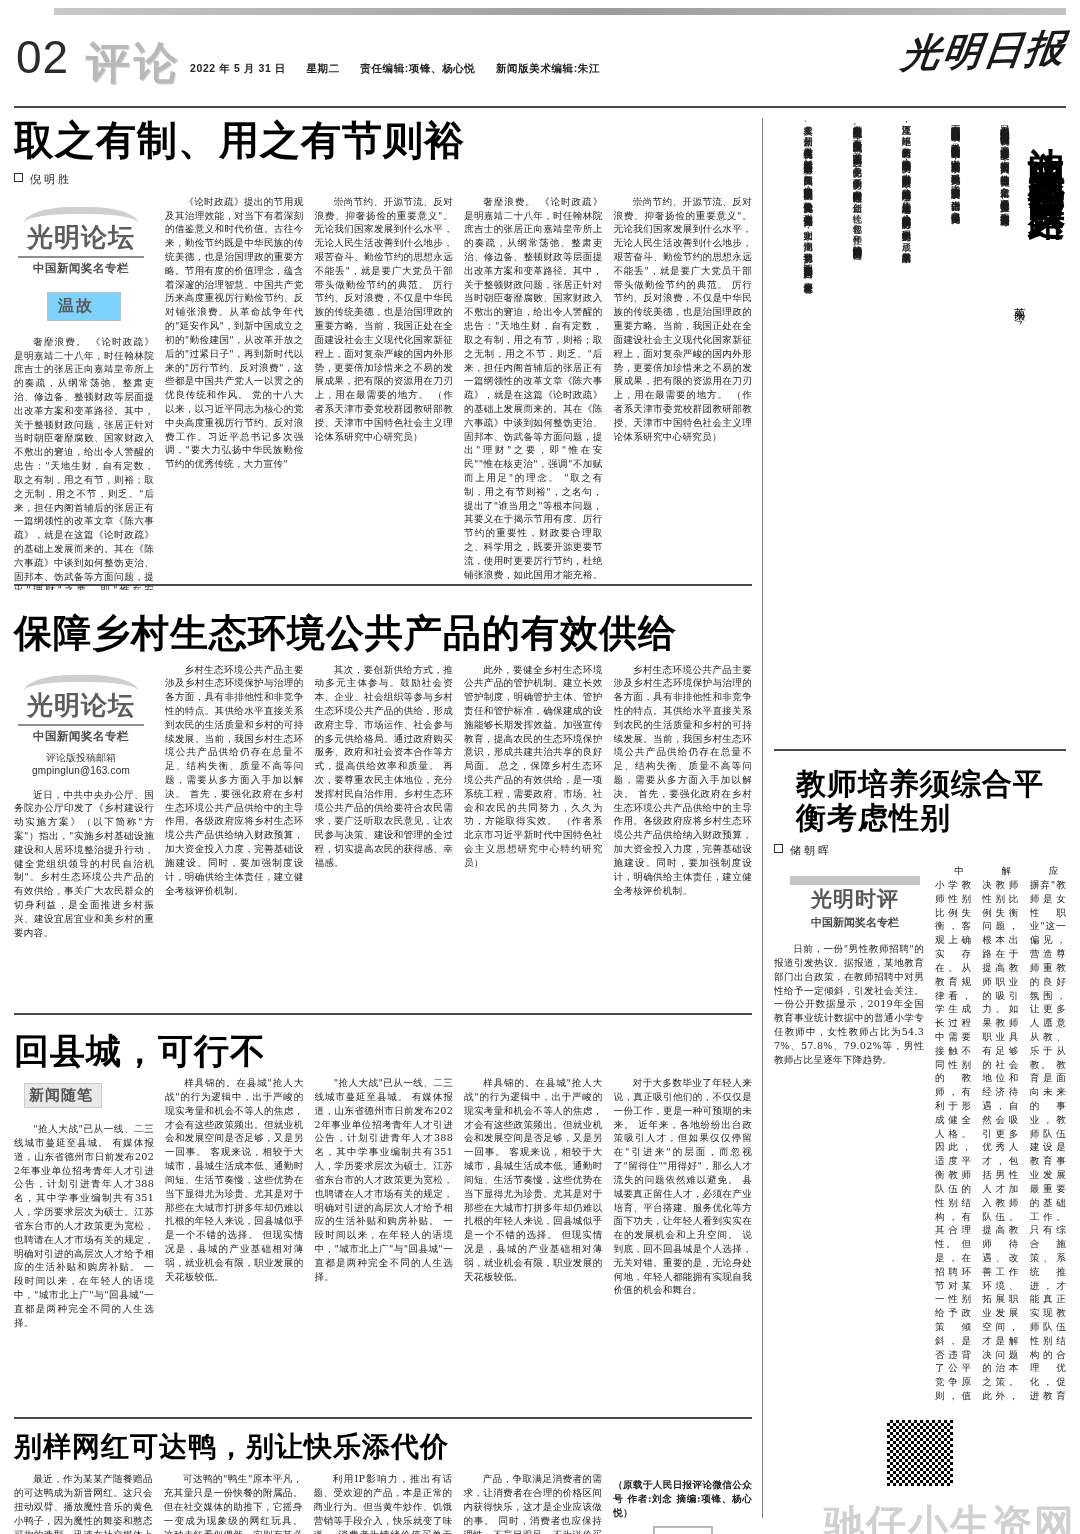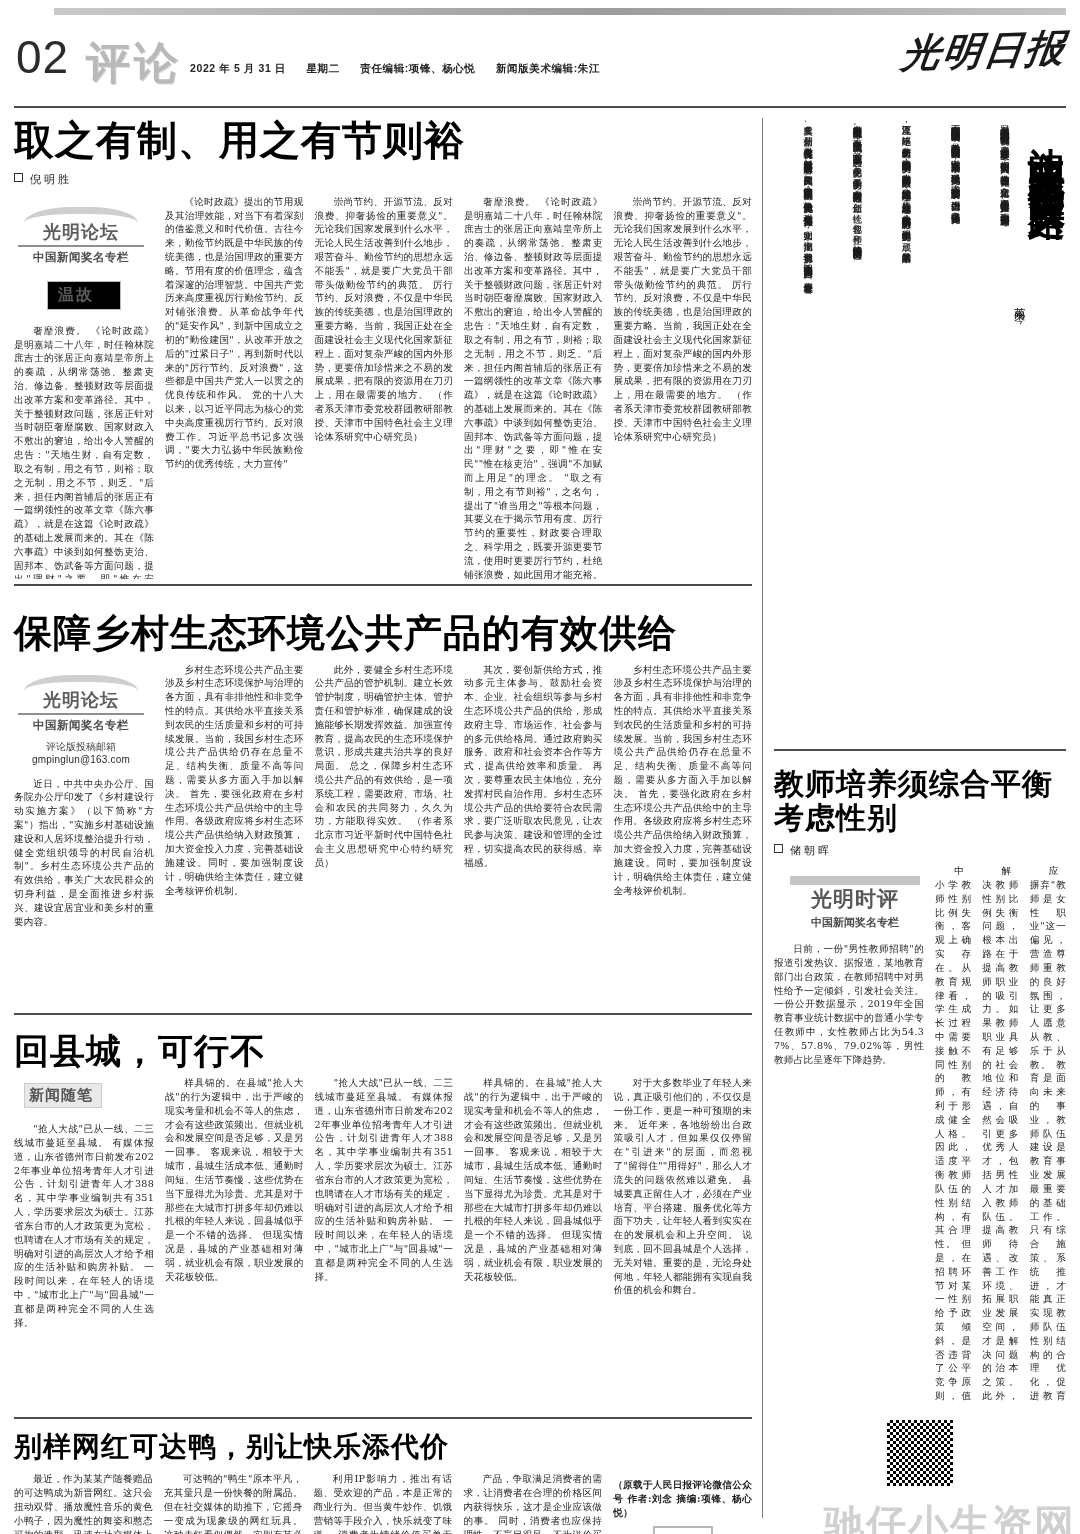--- a/index.html
+++ b/index.html
@@ -118,21 +118,21 @@
     text-align: center;
     margin: 12px 0 6px 4px;
   }
   .badge-forum .arc {
     height: 16px;
     border-top: 7px solid #cfcfcf;
     border-radius: 60px 60px 0 0 / 20px 20px 0 0;
     margin: 0 6px -3px;
   }
   .badge-forum .title {
-    font-size: 18px;
+    font-size: 26px;
     font-weight: 700;
     color: #5d5d5d;
     letter-spacing: 1px;
     border-bottom: 2px solid #8f8f8f;
     padding-bottom: 1px;
     font-family: "DejaVu Sans", sans-serif;
   }
   .badge-forum .sub {
     font-size: 11.5px;
     font-weight: 700;
@@ -184,21 +184,21 @@
   .badge-shiping .sub {
     font-size: 11px; font-weight: 700; color: #4d4d4d; margin-top: 2px;
     font-family: "DejaVu Sans", sans-serif;
   }
   .badge-wengu {
     display: inline-block;
     margin-top: 10px;
     padding: 3px 26px 3px 10px;
     font-size: 16px; font-weight: 700; color: #5a5a5a;
     letter-spacing: 2px;
-    border: 1px solid #bdbdbd; background: #000000;
+    border: 1px solid #bdbdbd; background: #7dd3fc;
     font-family: "DejaVu Sans", sans-serif;
   }
 
   
   .cols { display: flex; gap: 11px; }
   .col {
     flex: 1;
     font-size: 9.6px;
     line-height: 1.44;
     text-align: justify;
@@ -355,27 +355,27 @@
             </div>
             <div class="col" style="margin-top:12px;height:180px;">
               <p>近日，中共中央办公厅、国务院办公厅印发了《乡村建设行动实施方案》（以下简称"方案"）指出，"实施乡村基础设施建设和人居环境整治提升行动，健全党组织领导的村民自治机制"。乡村生态环境公共产品的有效供给，事关广大农民群众的切身利益，是全面推进乡村振兴、建设宜居宜业和美乡村的重要内容。</p>
             </div>
           </div>
           <div class="col" style="height:300px;">
             <p>乡村生态环境公共产品主要涉及乡村生态环境保护与治理的各方面，具有非排他性和非竞争性的特点。其供给水平直接关系到农民的生活质量和乡村的可持续发展。当前，我国乡村生态环境公共产品供给仍存在总量不足、结构失衡、质量不高等问题，需要从多方面入手加以解决。
 首先，要强化政府在乡村生态环境公共产品供给中的主导作用。各级政府应将乡村生态环境公共产品供给纳入财政预算，加大资金投入力度，完善基础设施建设。同时，要加强制度设计，明确供给主体责任，建立健全考核评价机制。</p>
           </div>
           <div class="col" style="height:300px;">
+            <p>其次，要创新供给方式，推动多元主体参与。鼓励社会资本、企业、社会组织等参与乡村生态环境公共产品的供给，形成政府主导、市场运作、社会参与的多元供给格局。通过政府购买服务、政府和社会资本合作等方式，提高供给效率和质量。
+再次，要尊重农民主体地位，充分发挥村民自治作用。乡村生态环境公共产品的供给要符合农民需求，要广泛听取农民意见，让农民参与决策、建设和管理的全过程，切实提高农民的获得感、幸福感。</p>
+          </div>
+          <div class="col" style="height:300px;">
             <p>此外，要健全乡村生态环境公共产品的管护机制。建立长效管护制度，明确管护主体、管护责任和管护标准，确保建成的设施能够长期发挥效益。加强宣传教育，提高农民的生态环境保护意识，形成共建共治共享的良好局面。
 总之，保障乡村生态环境公共产品的有效供给，是一项系统工程，需要政府、市场、社会和农民的共同努力，久久为功，方能取得实效。
 （作者系北京市习近平新时代中国特色社会主义思想研究中心特约研究员）</p>
-          </div>
-          <div class="col" style="height:300px;">
-            <p>其次，要创新供给方式，推动多元主体参与。鼓励社会资本、企业、社会组织等参与乡村生态环境公共产品的供给，形成政府主导、市场运作、社会参与的多元供给格局。通过政府购买服务、政府和社会资本合作等方式，提高供给效率和质量。
-再次，要尊重农民主体地位，充分发挥村民自治作用。乡村生态环境公共产品的供给要符合农民需求，要广泛听取农民意见，让农民参与决策、建设和管理的全过程，切实提高农民的获得感、幸福感。</p>
           </div>
           <div class="col" style="height:300px;">
             <p>乡村生态环境公共产品主要涉及乡村生态环境保护与治理的各方面，具有非排他性和非竞争性的特点。其供给水平直接关系到农民的生活质量和乡村的可持续发展。当前，我国乡村生态环境公共产品供给仍存在总量不足、结构失衡、质量不高等问题，需要从多方面入手加以解决。
 首先，要强化政府在乡村生态环境公共产品供给中的主导作用。各级政府应将乡村生态环境公共产品供给纳入财政预算，加大资金投入力度，完善基础设施建设。同时，要加强制度设计，明确供给主体责任，建立健全考核评价机制。</p>
           </div>
         </div>
       </div>
 
       <div class="rule"></div>
 
@@ -461,21 +461,21 @@
           <div class="vcol">考古学是历史科学的重要组成部分。百年来中国考古发现的重大成就，实证了我国百万年的人类史、一万年的文化史、五千多年的文明史。中华文明具有突出的连续性、创新性、统一性、包容性、和平性，这些特性共同塑造了中华文明的突出特征。</div>
           <div class="vcol">求真务实、开拓创新，是考古工作者的优良传统。新时代的考古工作者要以更加昂扬的姿态、更加务实的作风，推动中华文明探源工程不断取得新成果，为弘扬中华优秀传统文化、增强文化自信提供坚实支撑。
 文明如水，润物无声。让我们携手努力，让文明之光照亮中华民族伟大复兴之路。
 （作者系新华社记者）</div>
         </div>
       </div>
 
       <div class="rule"></div>
 
       <div style="margin-top:16px;">
-        <div class="headline h2" style="font-size:30px;">教师培养须综合平衡考虑性别</div>
+        <div class="headline h2" style="font-size:30px;margin-left:22px;">教师培养须综合平衡考虑性别</div>
         <div class="byline">
           <span class="box"></span><span>储朝晖</span>
         </div>
         <div class="cols" style="margin-top:6px;">
           <div style="width:150px;flex:none;">
             <div class="badge-shiping">
               <div class="bar"></div>
               <div class="title">光明时评</div>
               <div class="sub">中国新闻奖名专栏</div>
             </div>

